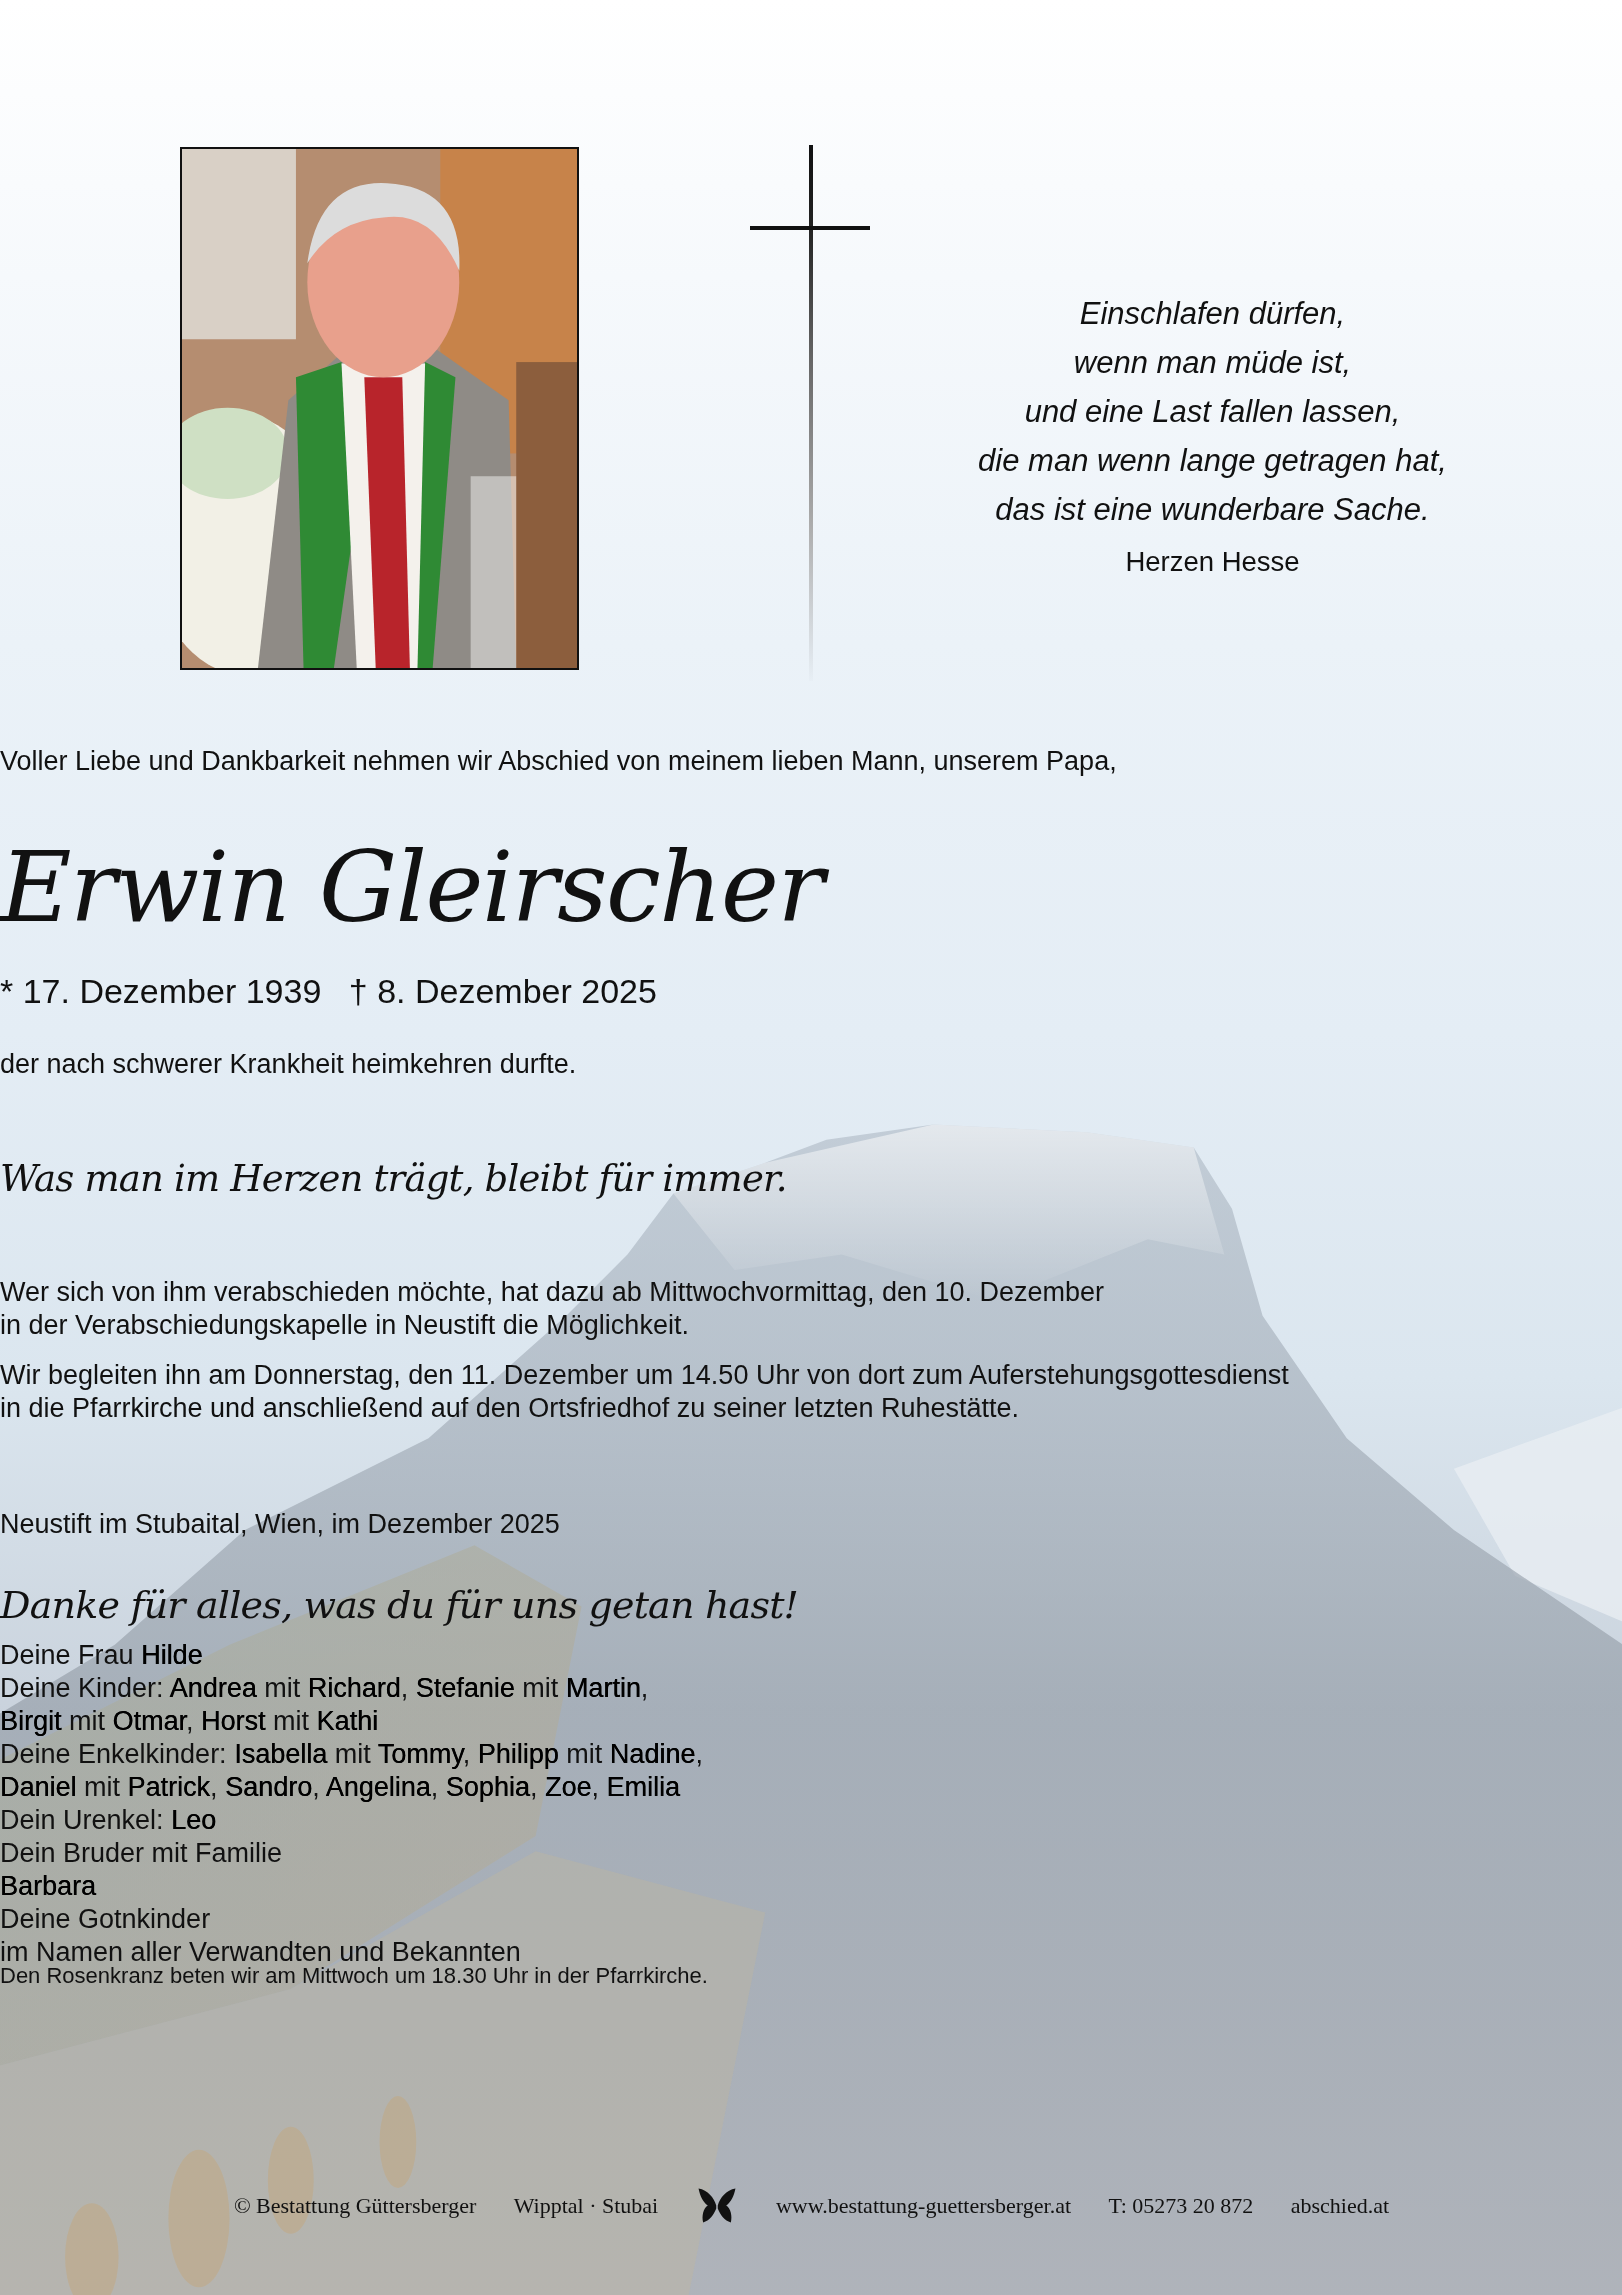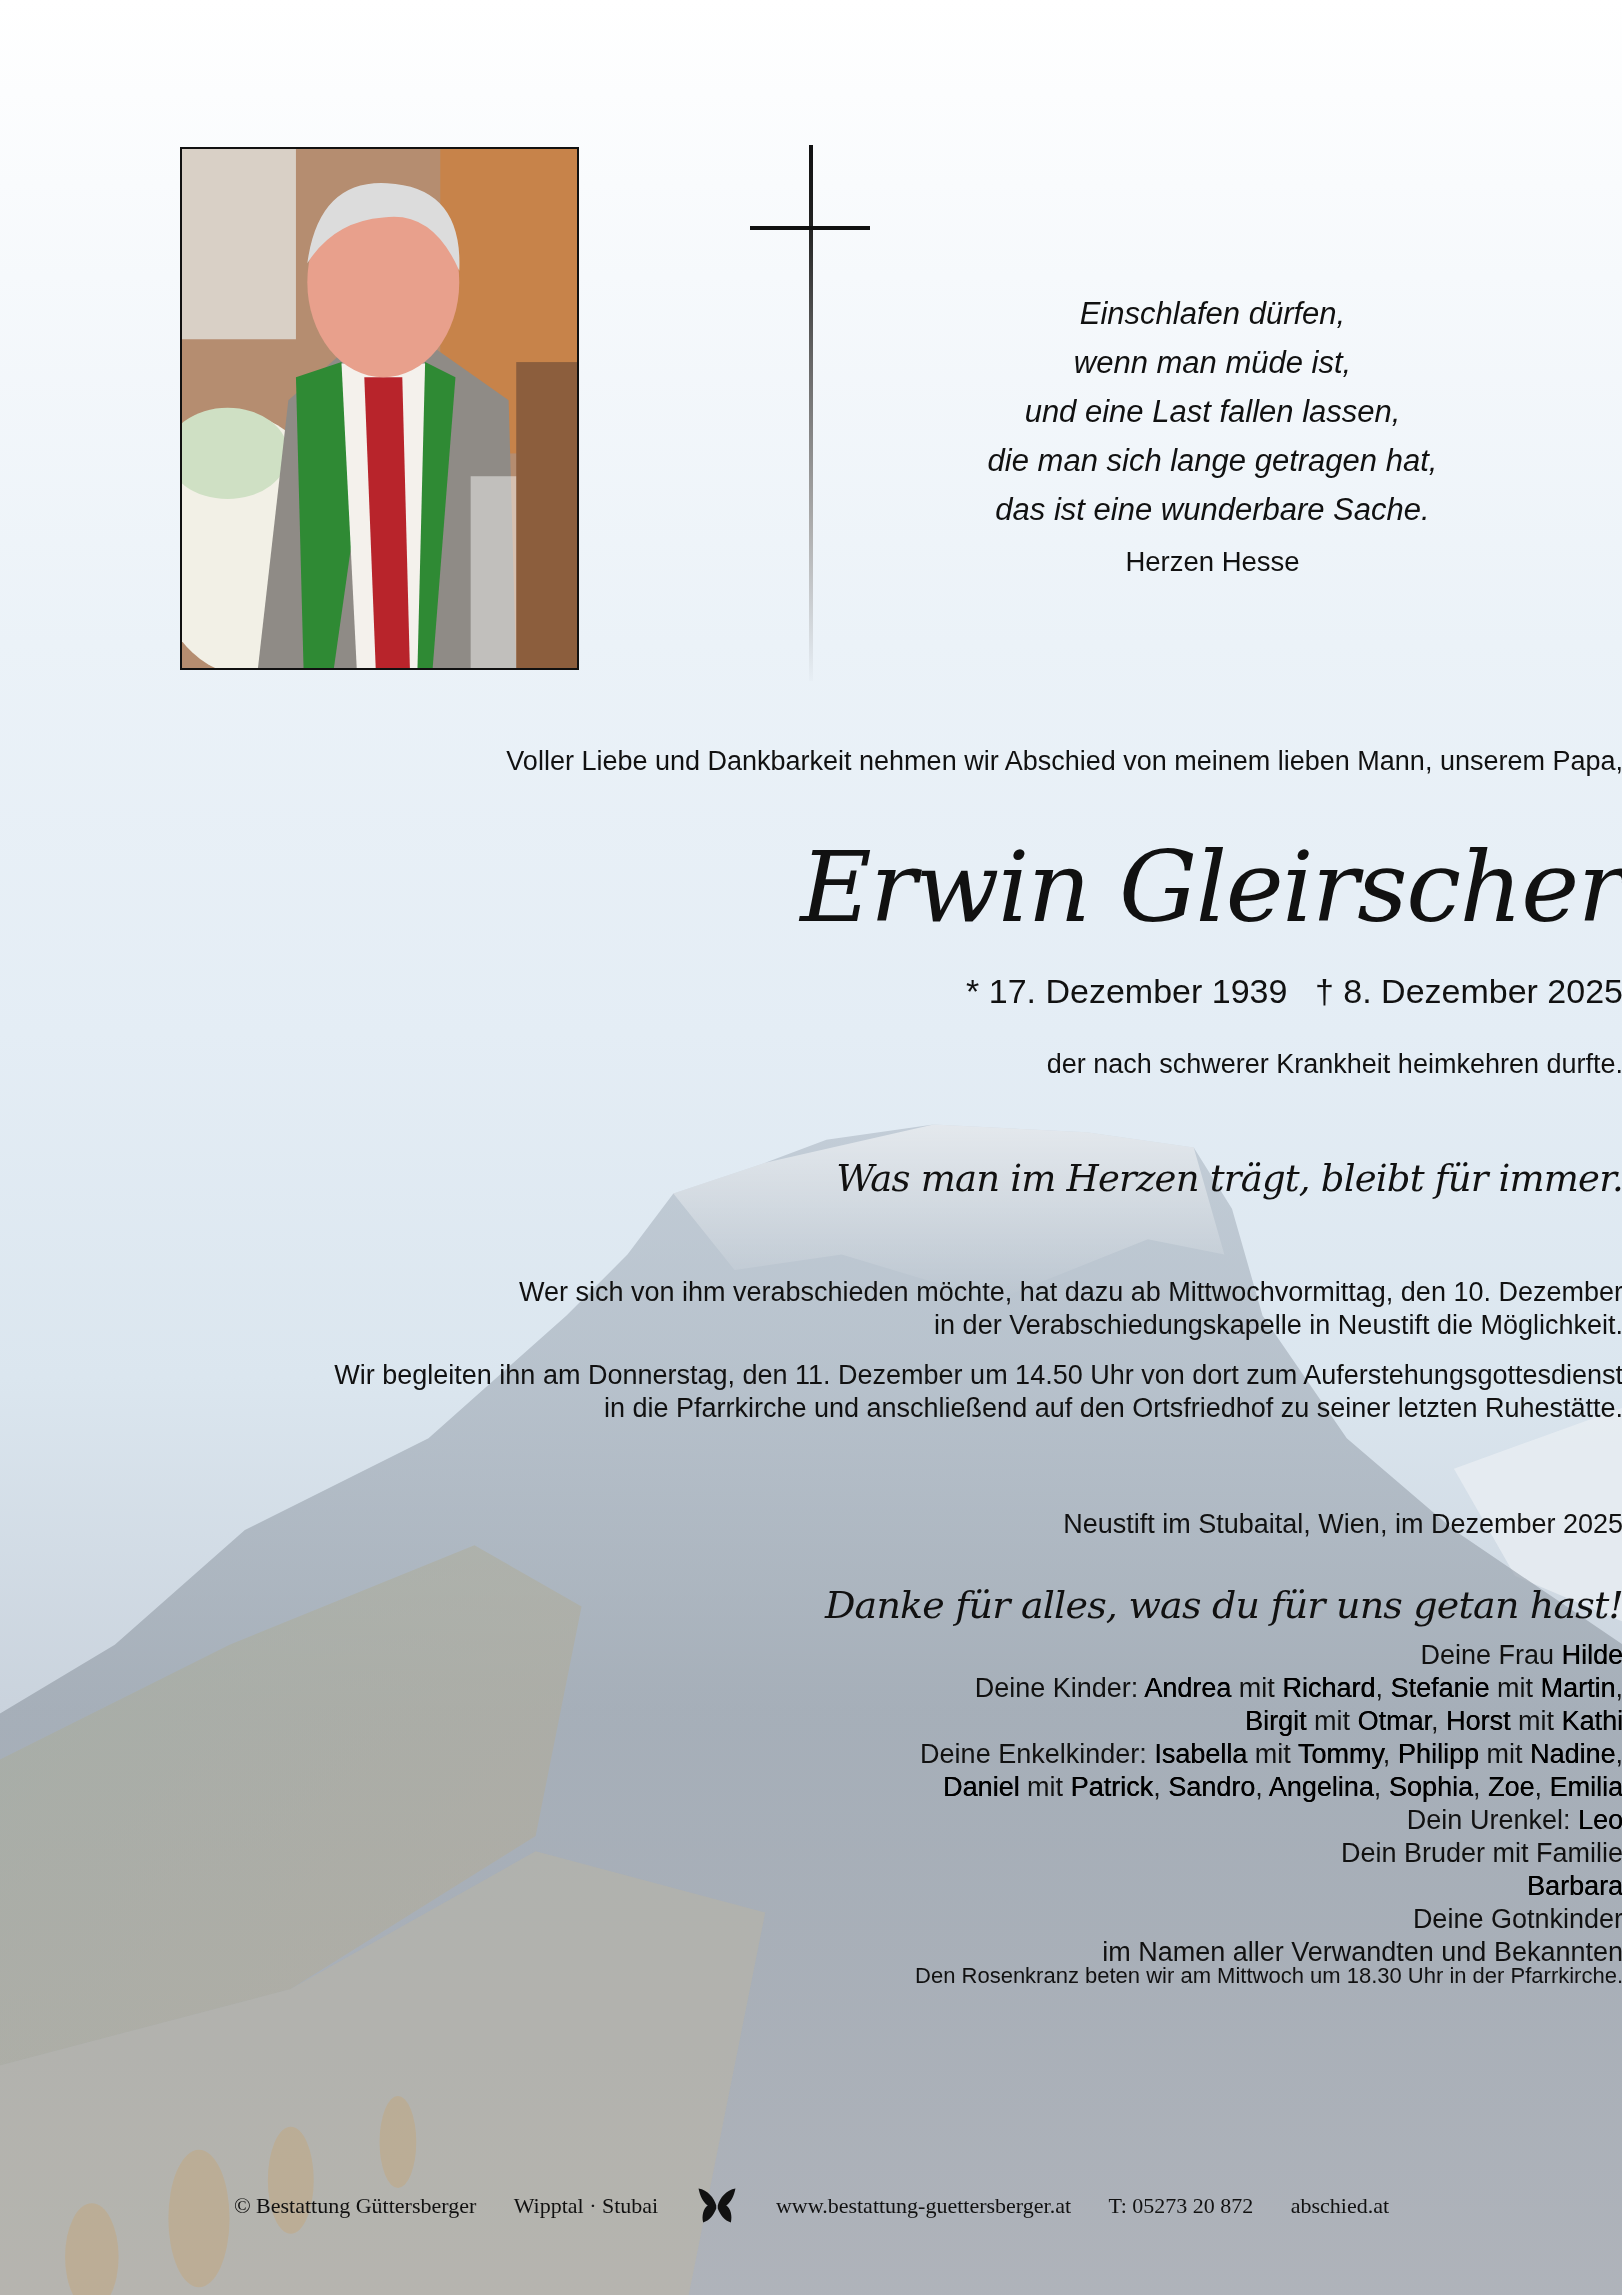--- a/index.html
+++ b/index.html
@@ -3,21 +3,21 @@
 <meta charset="utf-8">
 <style>
   html, body { margin: 0; padding: 0; }
   body {
     width: 1623px; height: 2295px; position: relative; overflow: hidden;
     font-family: "Liberation Sans", sans-serif; color: #111;
     background: linear-gradient(180deg, #ffffff 0%, #f6f9fc 12%, #ebf2f8 28%, #e4edf5 45%, #dbe6ef 60%, #c9d2dc 75%, #b9bec6 100%);
   }
   .bg-layer { position: absolute; left: 0; top: 0; width: 1623px; height: 2295px; z-index: 0; }
   .abs { position: absolute; z-index: 2; }
-  .center { left: 0; width: 1623px; text-align: right; }
+  .center { left: 0; width: 1623px; text-align: left; }
 
   .photo {
     left: 180px; top: 147px; width: 399px; height: 523px;
     border: 2.3px solid #111; box-sizing: border-box; overflow: hidden;
     background: linear-gradient(90deg, #c9b6a8 0%, #b38f74 30%, #c7874d 60%, #a46a3d 100%);
   }
   .photo svg { width: 100%; height: 100%; display: block; }
 
   .cross-v {
     left: 809px; top: 145px; width: 3.8px; height: 536px;
@@ -118,21 +118,21 @@
   </svg>
 </div>
 
 <div class="abs cross-v"></div>
 <div class="abs cross-h"></div>
 
 <div class="abs poem">
   <span class="poem-line">Einschlafen dürfen,</span>
   <span class="poem-line">wenn man müde ist,</span>
   <span class="poem-line">und eine Last fallen lassen,</span>
-  <span class="poem-line">die man sich lange getragen hat,</span>
+  <span class="poem-line">die man wenn lange getragen hat,</span>
   <span class="poem-line">das ist eine wunderbare Sache.</span>
   <span class="poem-author">Herzen Hesse</span>
 </div>
 
 <div class="abs center intro">
   <div>Voller Liebe und Dankbarkeit nehmen wir Abschied von meinem lieben Mann, unserem Papa,</div>
 </div>
 
 <div class="abs center name">Erwin Gleirscher</div>
 

